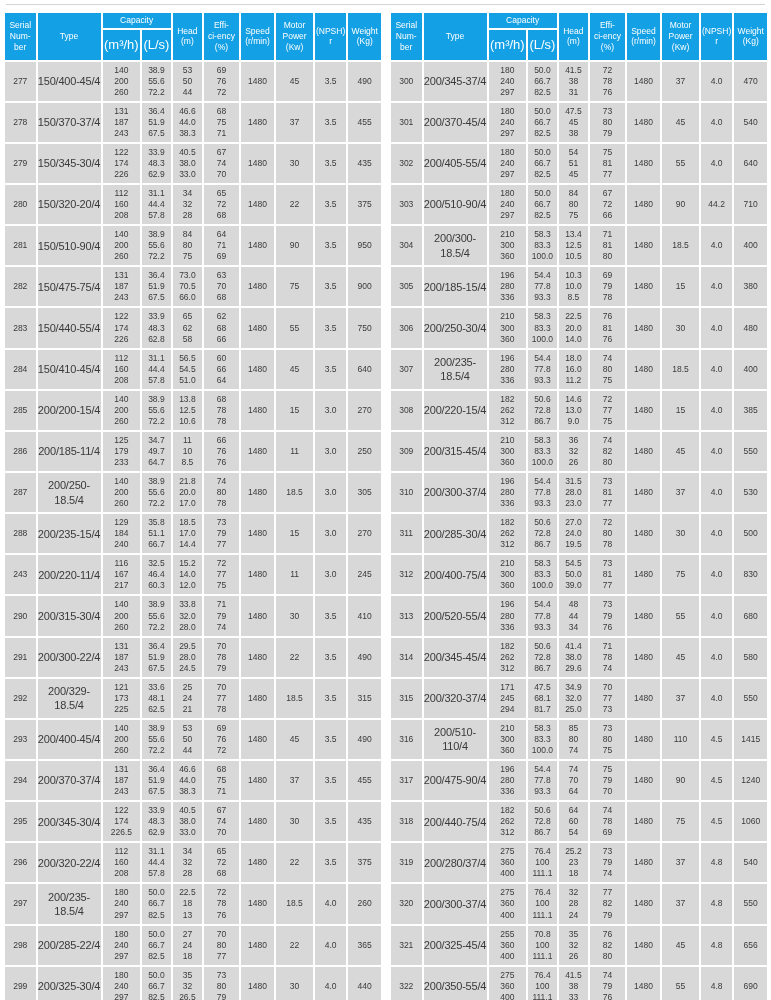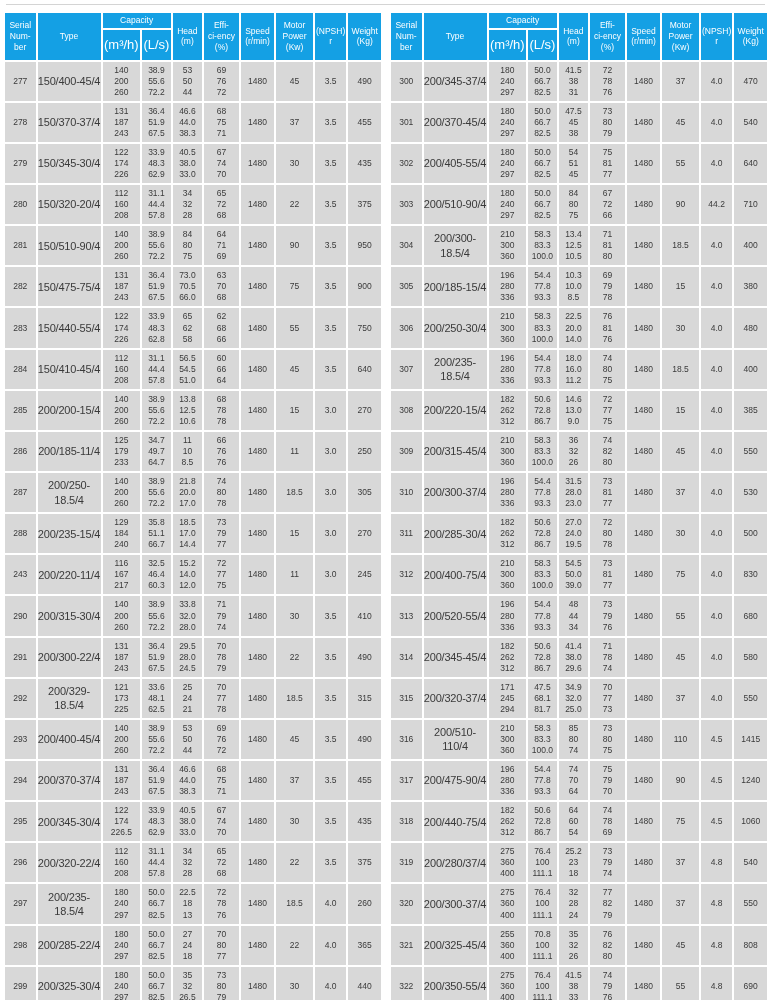--- a/index.html
+++ b/index.html
@@ -997,21 +997,21 @@
 111.1</td>
           <td>35
 32
 26</td>
           <td>76
 82
 80</td>
           <td>1480</td>
           <td>45</td>
           <td>4.8</td>
-          <td>808</td>
+          <td>656</td>
         </tr>
         <tr>
           <td>322</td>
           <td class="type">200/350-55/4</td>
           <td>275
 360
 400</td>
           <td>76.4
 100
 111.1</td>

